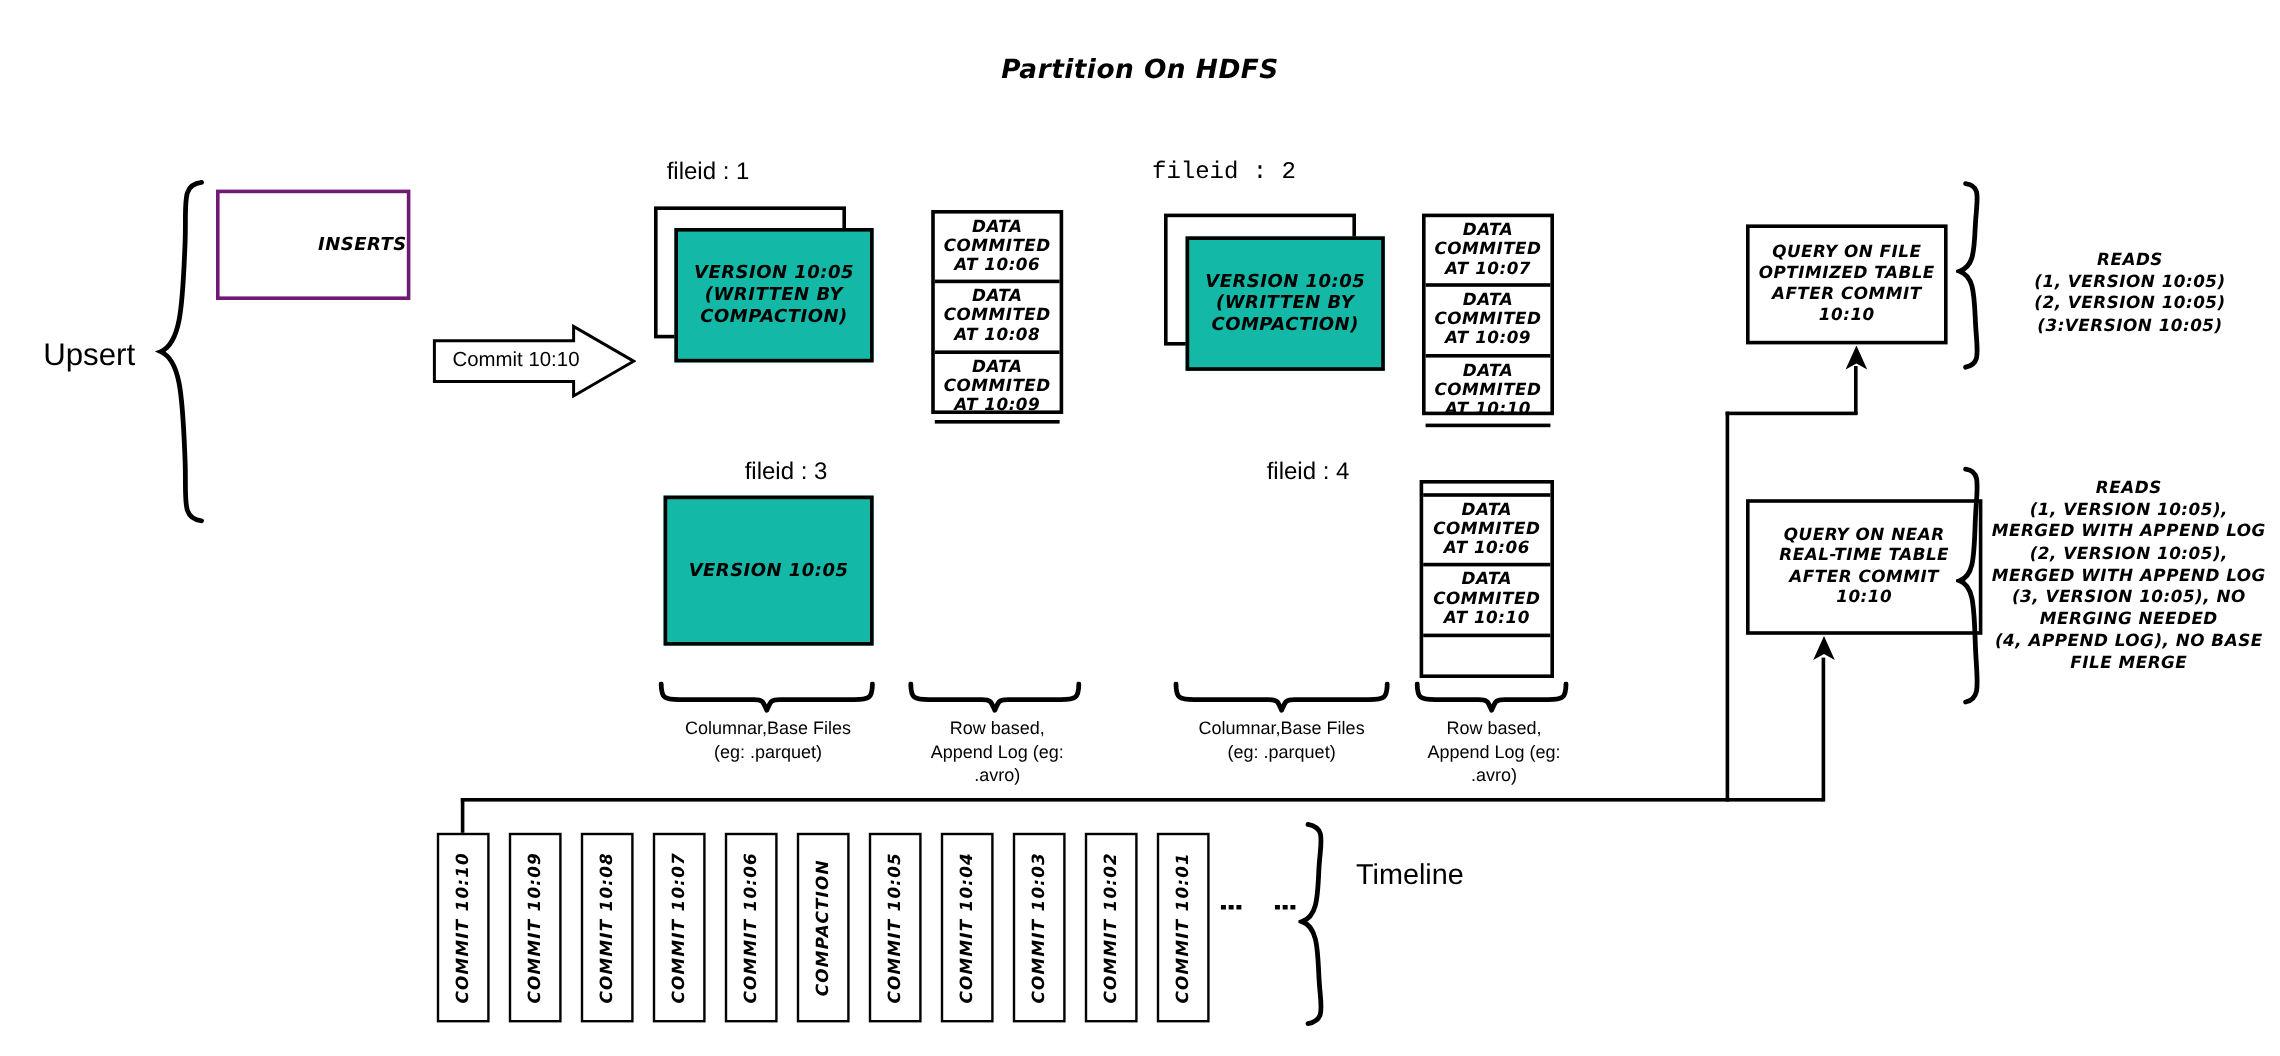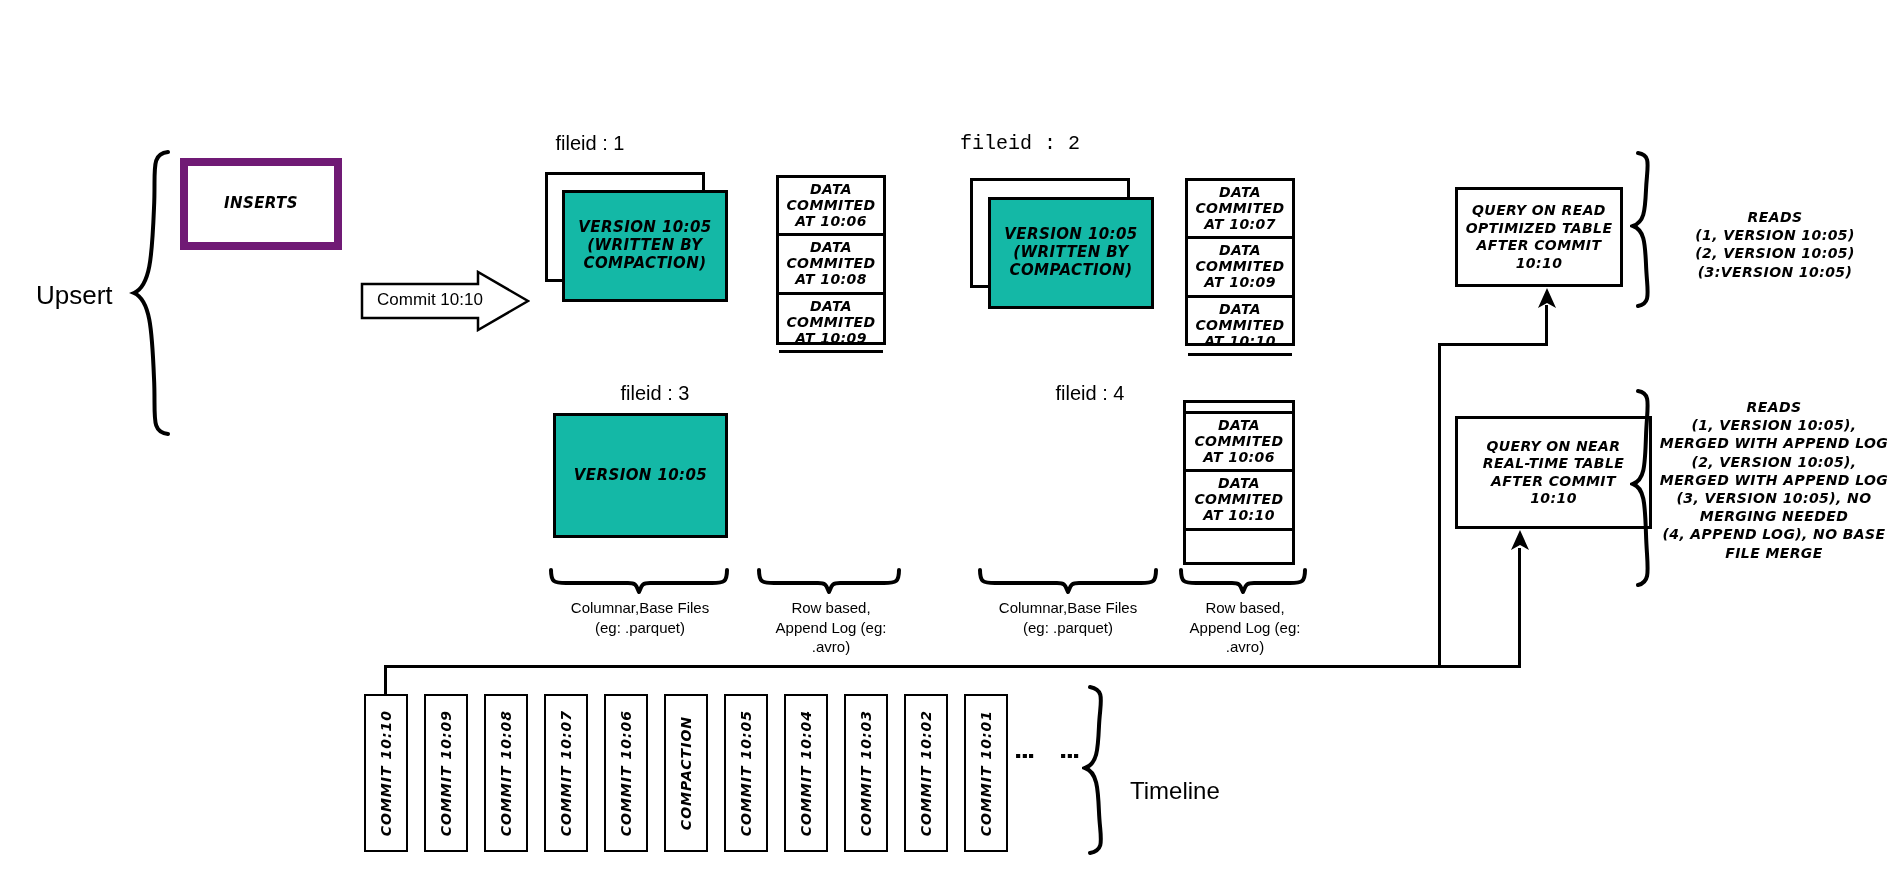--- a/index.html
+++ b/index.html
@@ -2,22 +2,22 @@
 <html><head>
 <meta charset="utf-8">
 <style>
   html,body{margin:0;padding:0;background:#ffffff;}
   body{width:1900px;height:880px;position:relative;overflow:hidden;
        font-family:"Liberation Sans", sans-serif;color:#000;}
   #stage{position:absolute;left:0;top:0;width:1900px;height:880px;}
 
   
   .abs{position:absolute;}
-  .box{position:absolute;border:8px solid #701a75;background:#fff;
-       display:flex;align-items:center;justify-content:center;text-align:center;
+  .box{position:absolute;border:3px solid #701a75;background:#fff;
+       display:flex;align-items:center;justify-content:flex-end;text-align:center;
        box-sizing:border-box;}
   .hand{font-family:"DejaVu Sans", sans-serif;font-weight:bold;
         font-style:italic;letter-spacing:.4px;line-height:1.18;}
   .plain{font-family:"Liberation Sans", sans-serif;font-weight:400;}
   .ttl{font-size:21px;}
 
   
   #title{left:0;top:46px;width:1900px;text-align:center;font-size:22px;}
 
   
@@ -72,20 +72,21 @@
         letter-spacing:4px;line-height:1;}
 
   
   .line{position:absolute;background:#000;}
 </style>
 </head>
 <body>
 
 <div id="stage">
 
+  <div class="abs hand ttl" id="title">Partition On HDFS</div>
 
   <div class="abs plain" id="upsert-label">Upsert</div>
 
   <svg class="brace" style="left:128px;top:148px;" width="46" height="290" viewBox="0 0 46 290">
     <path d="M40 4 C22 6 28 22 26 60 C24 110 22 138 6 145 C22 152 24 180 26 230 C28 268 22 284 40 286" fill="none" stroke="#000" stroke-width="4" stroke-linecap="round"></path>
   </svg>
 
   <div class="box" id="inserts-box">
     <span class="hand bx-txt">INSERTS</span>
   </div>
@@ -215,21 +216,21 @@
     <path d="M11 0 L20 20 L11 15 L2 20 Z" fill="#000"></path>
   </svg>
 
   <div class="line" style="left:1518px;top:548px;width:3px;height:120px;"></div>
   <svg class="abs" style="left:1509px;top:530px;" width="22" height="22" viewBox="0 0 22 22">
     <path d="M11 0 L20 20 L11 15 L2 20 Z" fill="#000"></path>
   </svg>
 
   <div class="qbox" style="left:1455px;top:187px;width:168px;height:100px;">
     <span class="hand">
-      <span>QUERY ON READ</span><br>
+      <span>QUERY ON FILE</span><br>
       <span>OPTIMIZED TABLE</span><br>
       <span>AFTER COMMIT</span><br>
       <span>10:10</span>
     </span>
   </div>
   <svg class="brace" style="left:1630px;top:150px;" width="30" height="160" viewBox="0 0 30 160">
     <path d="M8 3 C22 5 17 16 16 40 C15 62 14 72 3 76 C14 80 15 92 16 114 C17 142 22 153 8 156" fill="none" stroke="#000" stroke-width="4" stroke-linecap="round"></path>
   </svg>
   <div class="reads hand" style="left:1650px;top:208px;width:250px;">
     <div>READS</div>
@@ -296,15 +297,15 @@
         <span class="hand">COMMIT  10:01</span>
       </div>
     </div>
 
   <div class="dots hand" style="left:1013px;top:745px;">⋮</div>
   <div class="dots hand" style="left:1058px;top:745px;">⋮</div>
 
   <svg class="brace" style="left:1082px;top:684px;" width="34" height="172" viewBox="0 0 34 172">
     <path d="M8 3 C24 6 18 18 17 42 C16 66 15 80 3 84 C15 88 16 104 17 128 C18 154 24 166 8 169" fill="none" stroke="#000" stroke-width="4" stroke-linecap="round"></path>
   </svg>
-  <div id="timeline-label" class="plain" style="left:1130px;top:777px;">Timeline</div>
+  <div id="timeline-label" class="plain" style="left:1130px;top:716px;">Timeline</div>
 
 </div>
 
 </body></html>

